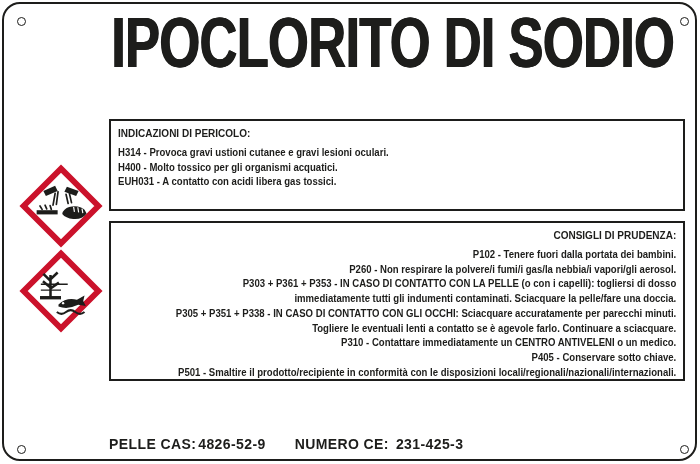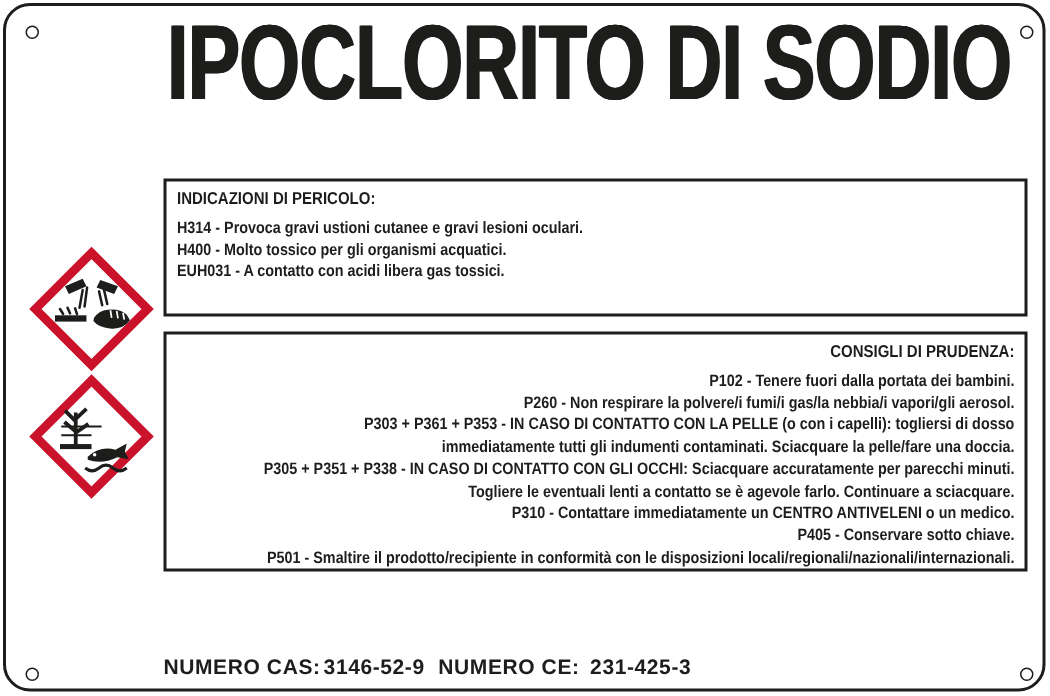--- a/index.html
+++ b/index.html
@@ -42,21 +42,21 @@
 
   .condense { transform:scaleX(0.87); transform-origin:0 0; width:115%; }
   .box-heading { font-size:11.5px; font-weight:bold; line-height:15px;
                  margin-bottom:4px; white-space:nowrap; }
   .stmt { font-size:11px; font-weight:bold; line-height:14.7px; white-space:nowrap; }
   .stmt.indent { padding-left:42px; }
 
   .footer { position:absolute; left:105px; top:432px; font-size:14px; font-weight:bold;
             letter-spacing:0.4px; white-space:nowrap; }
   .footer .val1 { margin-left:2px;  }
-  .footer .lab2 { margin-left:9px; }
+  .footer .lab2 { margin-left:29px; }
   .footer .val2 { margin-left:7px;  }
 </style>
 </head>
 <body>
 
 <div class="stage">
   <div class="sign">
 
     <div class="hole tl"></div>
     <div class="hole tr"></div>
@@ -115,17 +115,17 @@
             <div class="stmt">P305 + P351 + P338 - IN CASO DI CONTATTO CON GLI OCCHI: Sciacquare accuratamente per parecchi minuti.</div>
             <div class="stmt indent">Togliere le eventuali lenti a contatto se è agevole farlo. Continuare a sciacquare.</div>
             <div class="stmt">P310 - Contattare immediatamente un CENTRO ANTIVELENI o un medico.</div>
             <div class="stmt">P405 - Conservare sotto chiave.</div>
             <div class="stmt">P501 - Smaltire il prodotto/recipiente in conformità con le disposizioni locali/regionali/nazionali/internazionali.</div>
           </div>
       </div>
     </div>
 
     <div class="footer">
-      <span class="lab1">NUMERO CAS:</span><span class="val1">3146-52-9</span><span class="lab2">NUMERO CE:</span><span class="val2">231-425-3</span>
+      <span class="lab1">PELLE CAS:</span><span class="val1">4826-52-9</span><span class="lab2">NUMERO CE:</span><span class="val2">231-425-3</span>
     </div>
 
   </div>
 </div>
 
 </body></html>

